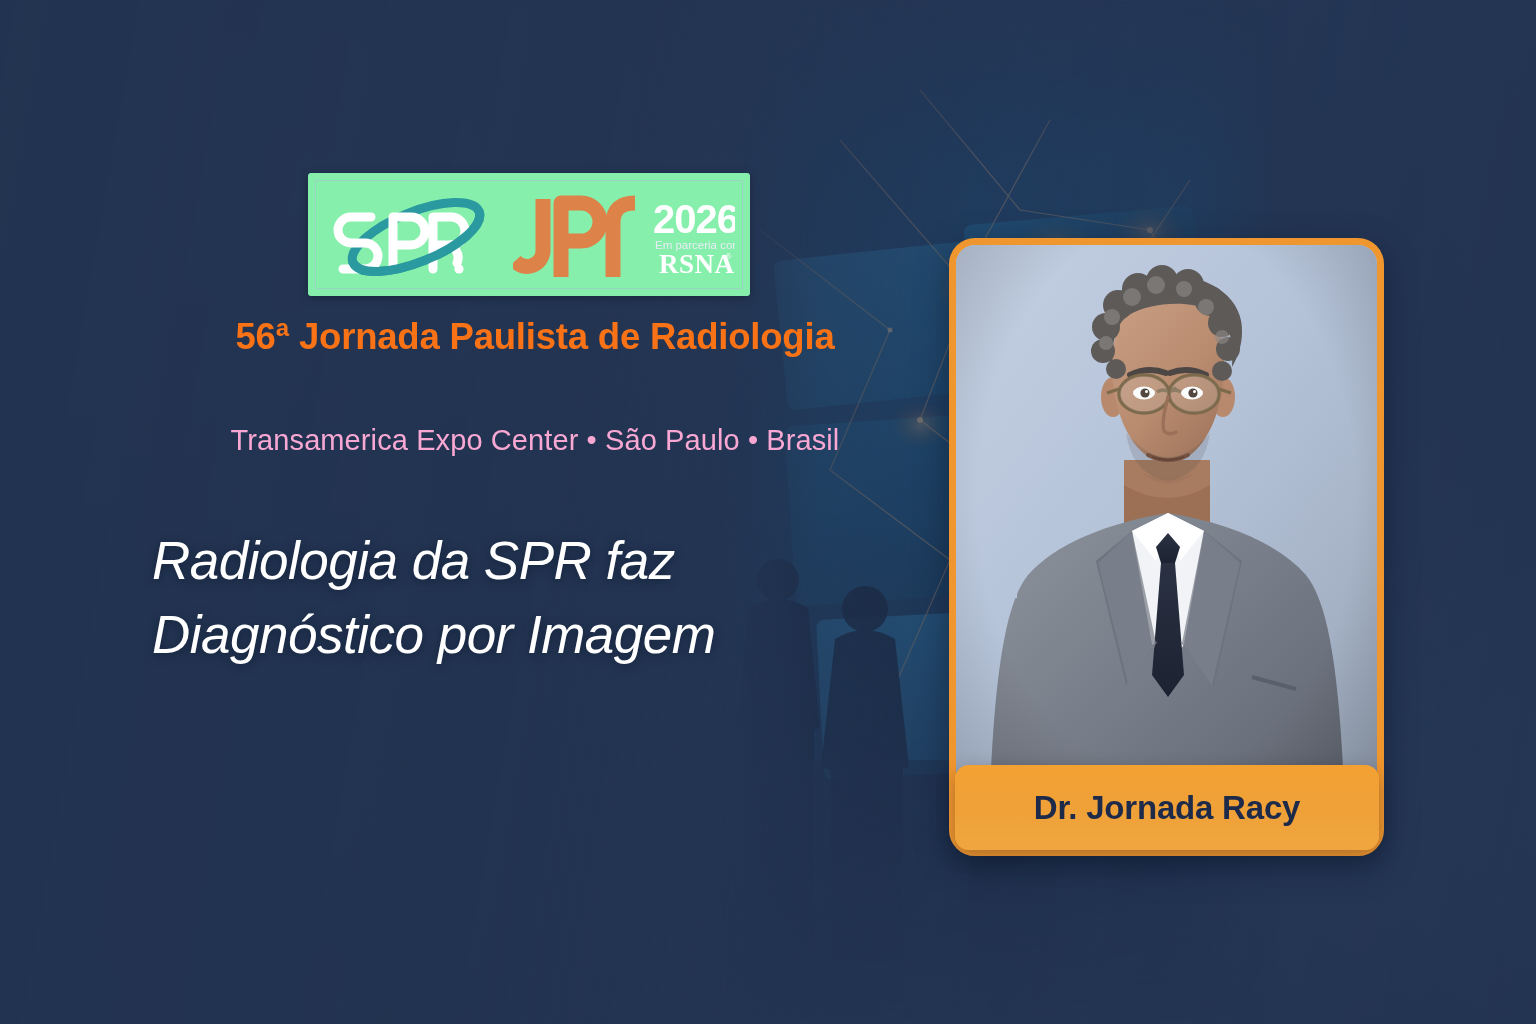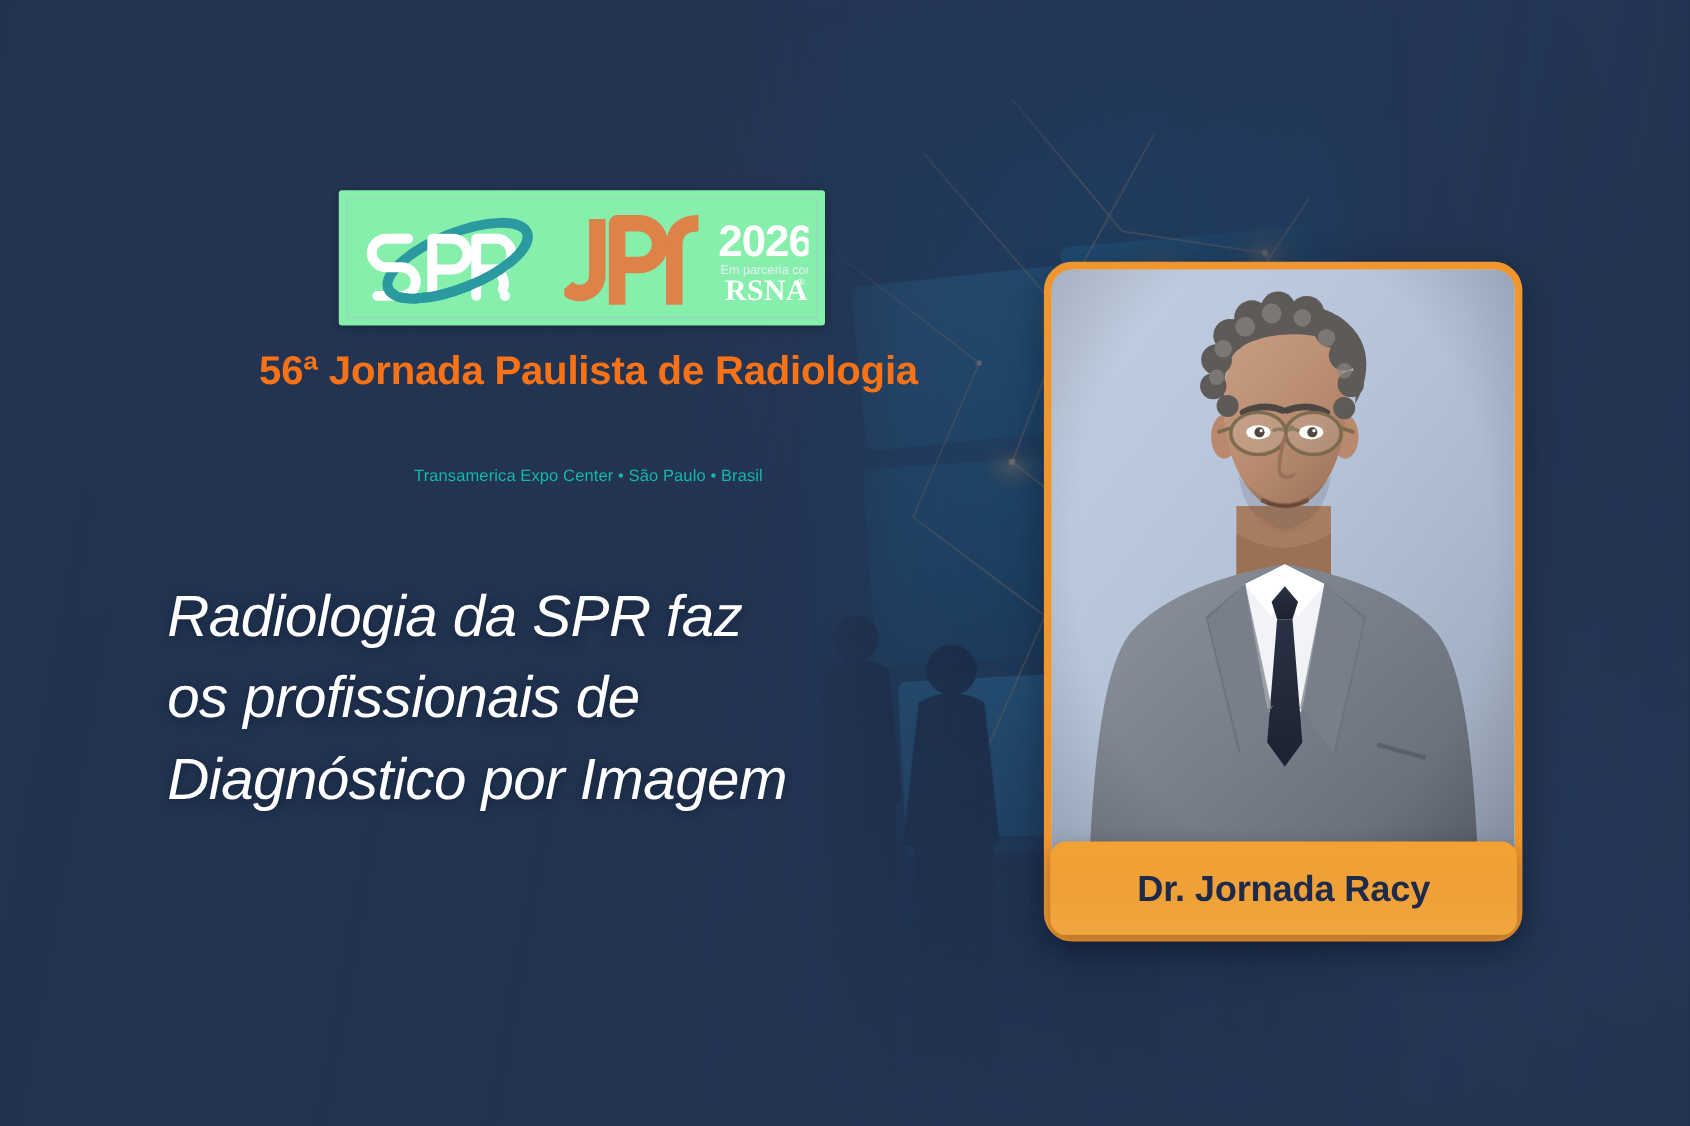--- a/index.html
+++ b/index.html
@@ -120,22 +120,22 @@
     font-weight: 700;
     letter-spacing: -0.2px;
     text-align: center;
     white-space: nowrap;
   }
   .event-venue {
     position: absolute;
     left: 155px;
     top: 424px;
     width: 760px;
-    color: #14b8a6;
-    font-size: 15px;
+    color: #f9a8d4;
+    font-size: 29px;
     font-weight: 400;
     letter-spacing: 0.1px;
     text-align: center;
     white-space: nowrap;
   }
 
   
   .headline {
     position: absolute;
     left: 152px;
@@ -381,21 +381,20 @@
       </div>
 
     </div>
   </div>
 
   <div class="event-title">56ª Jornada Paulista de Radiologia</div>
   <div class="event-venue">Transamerica Expo Center • São Paulo • Brasil</div>
 
   <div class="headline">
     <span class="ln">Radiologia da SPR faz</span>
-    <span class="ln">os profissionais de</span>
     <span class="ln">Diagnóstico por Imagem</span>
   </div>
 
   <div class="portrait-frame">
     <div class="portrait-photo">
       <svg viewBox="0 0 421 604" preserveAspectRatio="xMidYMid slice">
         <defs>
           <linearGradient id="studioBg" x1="0" y1="0" x2="0.9" y2="1">
             <stop offset="0%" stop-color="#c3cfe2"></stop>
             <stop offset="48%" stop-color="#b4c2d8"></stop>

